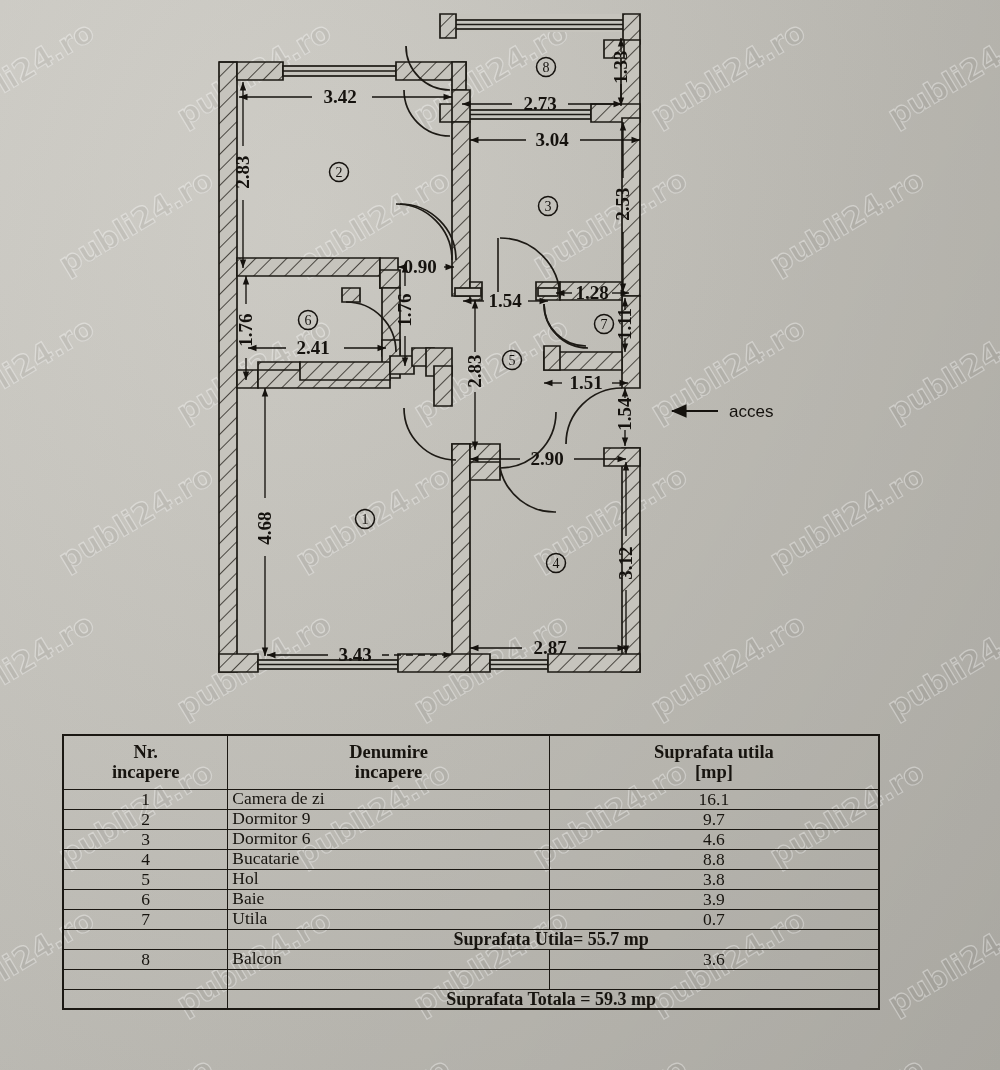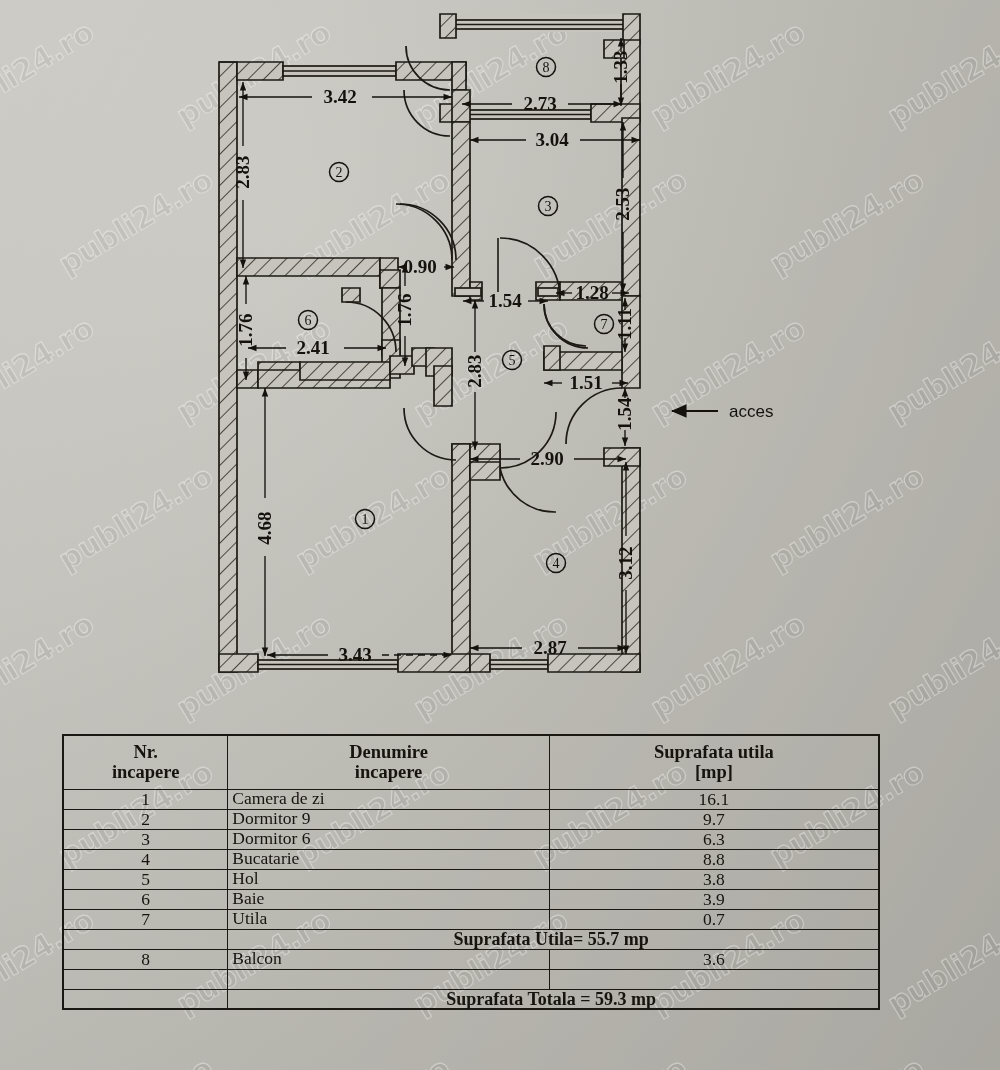--- a/index.html
+++ b/index.html
@@ -400,21 +400,21 @@
           <td class="supr">16.1</td>
         </tr>
         <tr>
           <td class="nr">2</td>
           <td class="nume">Dormitor 9</td>
           <td class="supr">9.7</td>
         </tr>
         <tr>
           <td class="nr">3</td>
           <td class="nume">Dormitor 6</td>
-          <td class="supr">6.3</td>
+          <td class="supr">4.6</td>
         </tr>
         <tr>
           <td class="nr">4</td>
           <td class="nume">Bucatarie</td>
           <td class="supr">8.8</td>
         </tr>
         <tr>
           <td class="nr">5</td>
           <td class="nume">Hol</td>
           <td class="supr">3.8</td>

